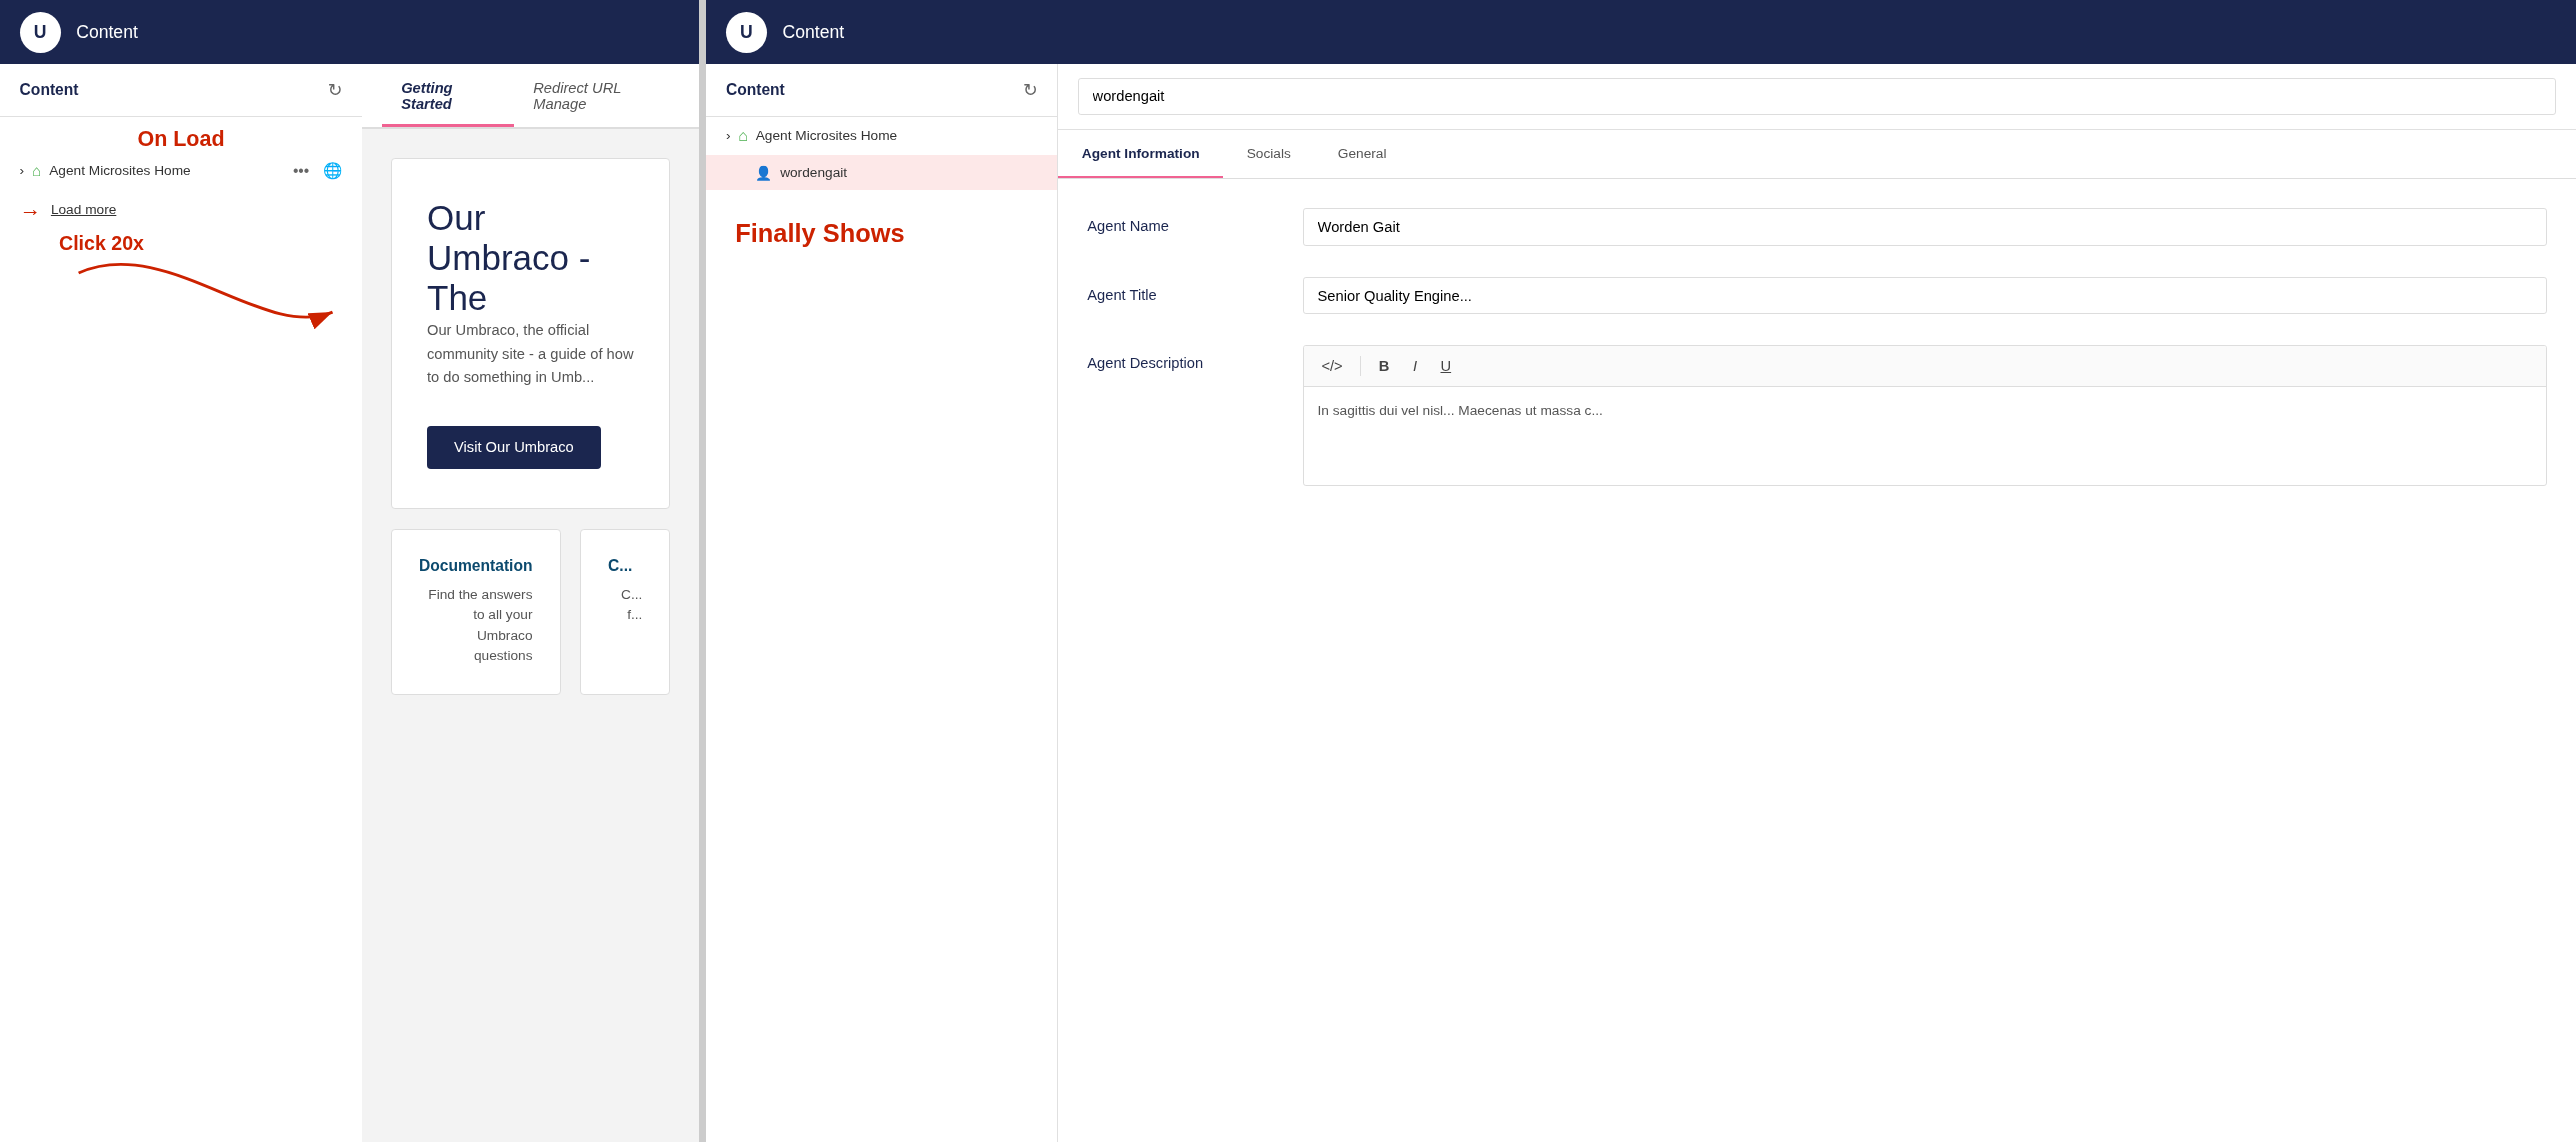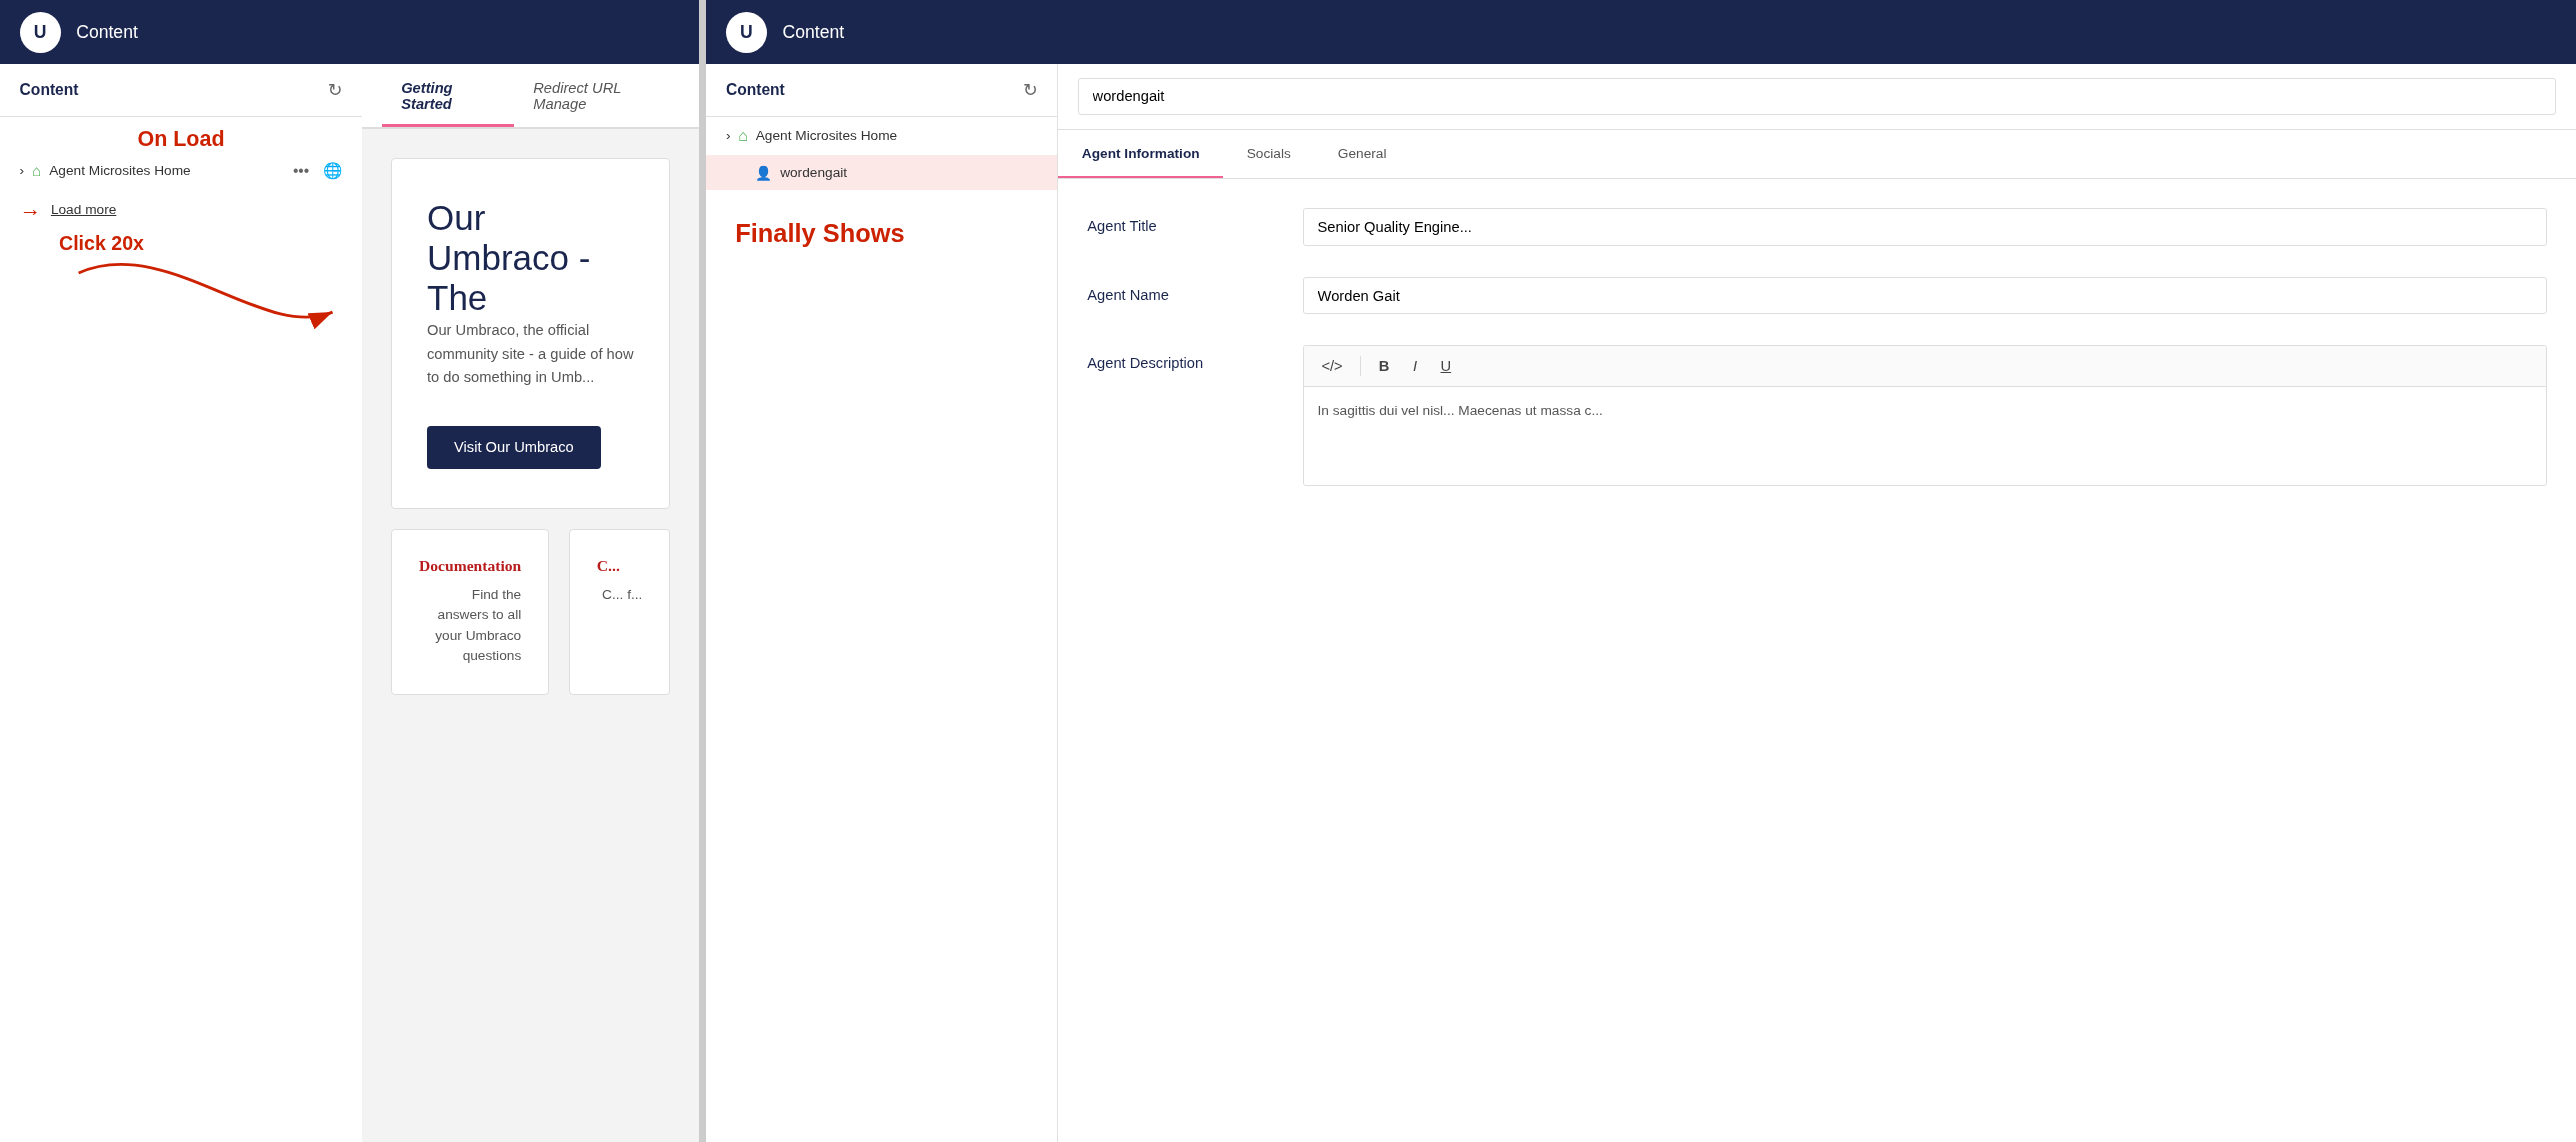--- a/index.html
+++ b/index.html
@@ -31,21 +31,21 @@
     .tab.active::after { content: ''; position: absolute; bottom: 0; left: 0; right: 0; height: 2.9px; background: #f06292; }
 
     .main-content { padding: 29px; flex: 1; background: #f3f3f3; }
     .hero-card { background: white; border: 1px solid #ddd; border-radius: 3.9px; padding: 39px 35px; margin-bottom: 19.6px; }
     .hero-title { font-size: 35px; font-weight: 300; color: #1b264f; margin-bottom: 1px; }
     .hero-desc { font-size: 14.7px; color: #555; line-height: 1.6; margin-bottom: 36px; }
     .hero-btn { background: #1b264f; color: white; padding: 13.7px 27px; border: none; border-radius: 3.9px; font-size: 14.7px; font-weight: 400; cursor: pointer; }
 
     .cards-row { display: flex; gap: 19.6px; }
     .mini-card { background: white; border: 1px solid #ddd; border-radius: 3.9px; padding: 27px; flex: 1; }
-    .mini-card-title { font-size: 15.6px; font-weight: 700; color: #b91c1c; margin-bottom: 9.8px; font-family: Liberation Serif, serif; }
+    .mini-card-title { font-size: 15.6px; font-weight: 700; color: #0c4a6e; margin-bottom: 9.8px; }
     .mini-card-desc { font-size: 13.7px; color: #555; line-height: 1.5; text-align: right; }
 
     
     .right-panel { width: 1875px; display: flex; flex-direction: column; background: #f3f3f3; border-left: 1px solid #ccc; }
     .right-top-bar { background: #1b264f; height: 64px; display: flex; align-items: center; padding: 0 19.6px; gap: 15.6px; }
 
     .right-main { display: flex; flex: 1; }
 
     
     .right-sidebar { width: 352px; background: white; border-right: 1px solid #e0e0e0; display: flex; flex-direction: column; }
@@ -216,30 +216,30 @@
           <span>Socials</span>
         </div>
         <div class="editor-tab">
           <span>General</span>
         </div>
       </div>
 
       <div class="editor-body">
 
         <div class="field-row">
+          <span class="field-label">Agent Name</span>
+          <div class="field-input-wide">
+            <input type="text" class="field-input" style="width: 100%;" value="Worden Gait">
+          </div>
+        </div>
+
+        <div class="field-row">
           <span class="field-label">Agent Title</span>
           <div class="field-input-wide">
             <input type="text" class="field-input" style="width: 100%;" value="Senior Quality Engine...">
-          </div>
-        </div>
-
-        <div class="field-row">
-          <span class="field-label">Agent Name</span>
-          <div class="field-input-wide">
-            <input type="text" class="field-input" style="width: 100%;" value="Worden Gait">
           </div>
         </div>
 
         <div class="field-row">
           <span class="field-label">Agent Description</span>
           <div class="field-input-wide rich-editor">
             <div class="rich-toolbar">
               <button class="rich-toolbar-btn">&lt;/&gt;</button>
               <span style="width:1px; height:19.6px; background:#ddd; display:inline-block;"></span>
               <button class="rich-toolbar-btn" style="font-weight:bold;">B</button>

